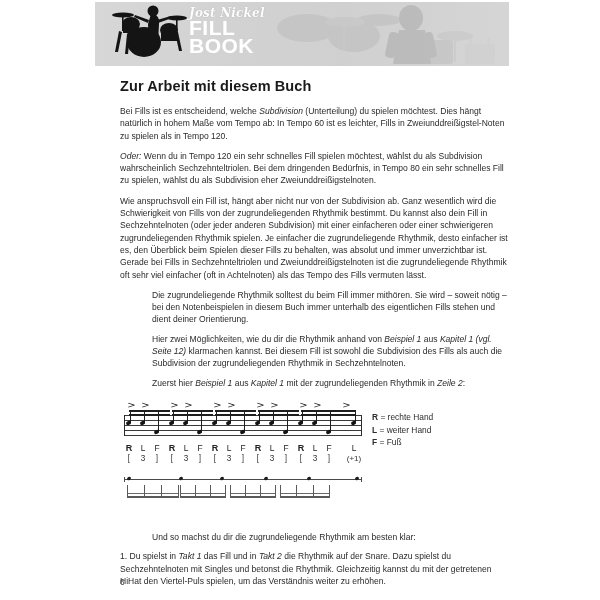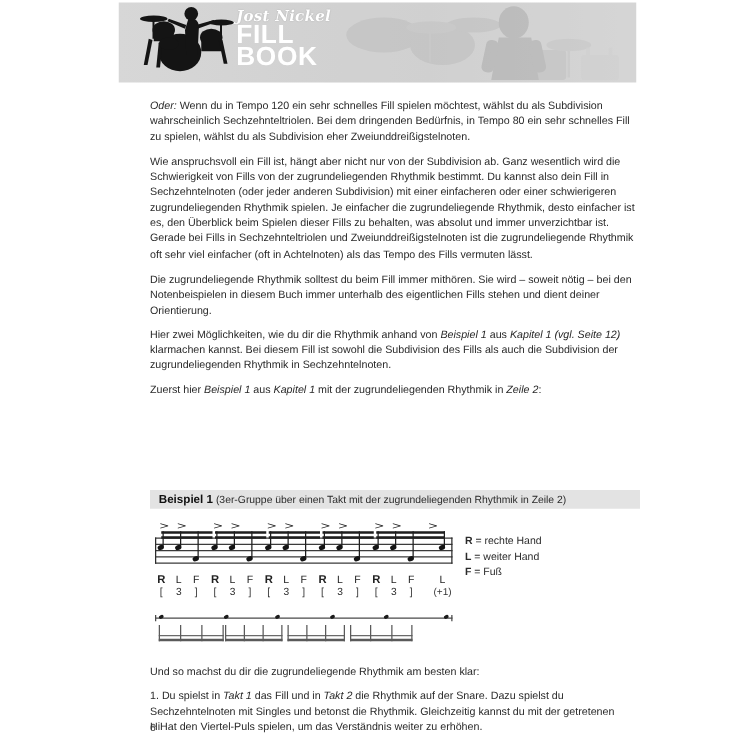--- a/index.html
+++ b/index.html
@@ -101,21 +101,21 @@
   }
   h2.section-title.spaced { margin-top: 17px; }
   p.body {
     font-family: "Liberation Sans", sans-serif;
     font-size: 8.55px;
     line-height: 12.3px;
     color: #2a2a2a;
     margin: 0 0 8px 0;
     text-align: left;
   }
-  p.body.tight { margin-bottom: 7px; }
+  p.body.tight { margin-bottom: 7px; margin-left: 32px; }
   em { font-style: italic; }
 
   
   .example-block {
     position: absolute;
     left: 120px;
     top: 392px;
     width: 392px;
   }
   .example-header {
@@ -384,41 +384,39 @@
       </g>
     </svg>
     <div class="logo-script">Jost Nickel</div>
     <div class="logo-fill">FILL</div>
     <div class="logo-book">BOOK</div>
   </div>
 </div>
 
 <div class="content">
 
-
-
+  <h1 class="chapter-title">Zur Arbeit mit diesem Buch</h1>
+
+
+  <p class="body">Bei Fills ist es entscheidend, welche <em>Subdivision</em> (Unterteilung) du spielen möchtest. Dies hängt natürlich in hohem Maße vom Tempo ab: In Tempo 60 ist es leichter, Fills in Zweiunddreißigstel-Noten zu spielen als in Tempo 120.</p>
 
   <p class="body"><em>Oder:</em> Wenn du in Tempo 120 ein sehr schnelles Fill spielen möchtest, wählst du als Subdivision wahrscheinlich Sechzehnteltriolen. Bei dem dringenden Bedürfnis, in Tempo 80 ein sehr schnelles Fill zu spielen, wählst du als Subdivision eher Zweiunddreißigstelnoten.</p>
 
   <p class="body">Wie anspruchsvoll ein Fill ist, hängt aber nicht nur von der Subdivision ab. Ganz wesentlich wird die Schwierigkeit von Fills von der zugrundeliegenden Rhythmik bestimmt. Du kannst also dein Fill in Sechzehntelnoten (oder jeder anderen Subdivision) mit einer einfacheren oder einer schwierigeren zugrundeliegenden Rhythmik spielen. Je einfacher die zugrundeliegende Rhythmik, desto einfacher ist es, den Überblick beim Spielen dieser Fills zu behalten, was absolut und immer unverzichtbar ist. Gerade bei Fills in Sechzehnteltriolen und Zweiunddreißigstelnoten ist die zugrundeliegende Rhythmik oft sehr viel einfacher (oft in Achtelnoten) als das Tempo des Fills vermuten lässt.</p>
 
 
   <p class="body tight">Die zugrundeliegende Rhythmik solltest du beim Fill immer mithören. Sie wird – soweit nötig – bei den Notenbeispielen in diesem Buch immer unterhalb des eigentlichen Fills stehen und dient deiner Orientierung.</p>
 
   <p class="body tight">Hier zwei Möglichkeiten, wie du dir die Rhythmik anhand von <em>Beispiel 1</em> aus <em>Kapitel 1 (vgl. Seite 12)</em> klarmachen kannst. Bei diesem Fill ist sowohl die Subdivision des Fills als auch die Subdivision der zugrundeliegenden Rhythmik in Sechzehntelnoten.</p>
 
   <p class="body tight">Zuerst hier <em>Beispiel 1</em> aus <em>Kapitel 1</em> mit der zugrundeliegenden Rhythmik in <em>Zeile 2</em>:</p>
 </div>
 
 <div class="example-block">
 
-  <div class="example-header">
-    <b>Beispiel 1</b>
-    <span>(3er-Gruppe über einen Takt mit der zugrundeliegenden Rhythmik in Zeile 2)</span>
-  </div>
 
   <div class="score-area">
 
     <div>
       <span class="accent" style="left:8px;  top:1px;">&gt;</span>
       <span class="accent" style="left:22px; top:1px;">&gt;</span>
       <span class="accent" style="left:51px; top:1px;">&gt;</span>
       <span class="accent" style="left:65px; top:1px;">&gt;</span>
       <span class="accent" style="left:94px; top:1px;">&gt;</span>
       <span class="accent" style="left:108px;top:1px;">&gt;</span>

